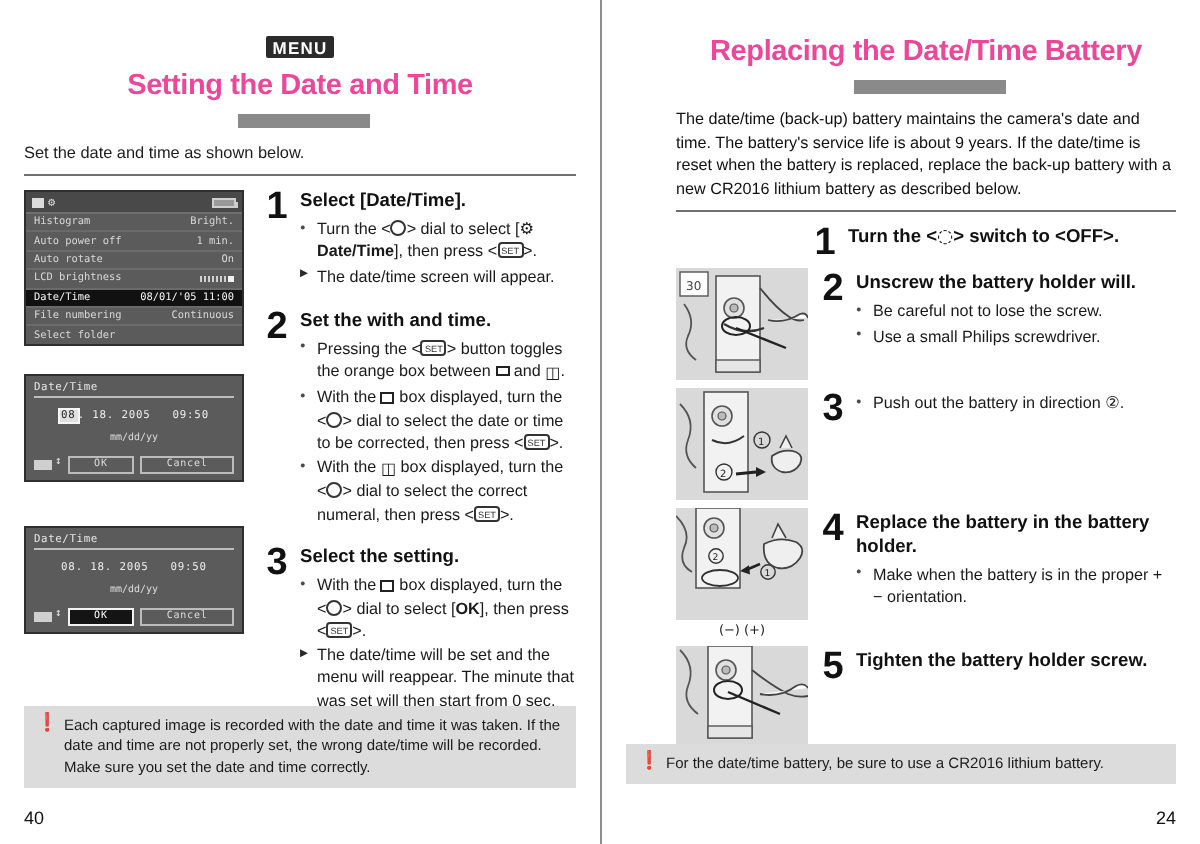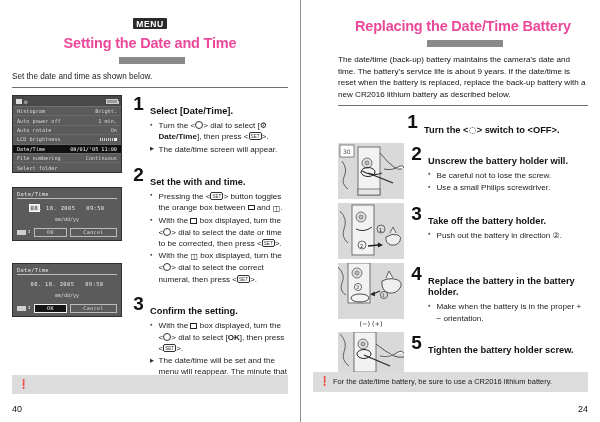--- a/index.html
+++ b/index.html
@@ -58,21 +58,21 @@
   .col-shots { width: 112px; flex: 0 0 112px; }
   .col-text { flex: 1 1 auto; }
 
   
   .step { display: flex; gap: 5px; margin-bottom: 9px; }
   .step-num {
     font-size: 19px; font-weight: bold; color: #111;
     line-height: .92; width: 13px; flex: 0 0 13px; text-align: center;
     font-family: "Liberation Sans", sans-serif;
   }
-  .step-body { flex: 1 1 auto; margin-top: 11px; }
+  .step-body { flex: 1 1 auto; }
   .step-title { font-size: 9.3px; font-weight: bold; color: #111; line-height: 1.25; margin-bottom: 2.5px; }
   .bullets { list-style: none; }
   .bullets li {
     position: relative; font-size: 8.1px; color: #1a1a1a;
     line-height: 1.38; padding-left: 8.5px; margin-bottom: 1.5px;
   }
   .bullets li::before {
     content: "●"; position: absolute; left: 0; top: .5px;
     font-size: 4.6px; color: #4a4a4a; line-height: 1.9;
   }
@@ -305,33 +305,34 @@
               <li>Pressing the &lt;<span class="key-set">SET</span>&gt; button toggles the orange box between <span class="sq"></span> and <span class="updown gl">◫</span>.</li>
               <li>With the <span class="sq"></span> box displayed, turn the &lt;<span class="key"></span>&gt; dial to select the date or time to be corrected, then press &lt;<span class="key-set">SET</span>&gt;.</li>
               <li>With the <span class="updown gl">◫</span> box displayed, turn the &lt;<span class="key"></span>&gt; dial to select the correct numeral, then press &lt;<span class="key-set">SET</span>&gt;.</li>
             </ul>
           </div>
         </div>
 
         <div class="step">
           <div class="step-num">3</div>
           <div class="step-body">
-            <div class="step-title">Confirm the setting.</div>
+            <div class="step-title">Select the setting.</div>
             <ul class="bullets">
               <li>With the <span class="sq"></span> box displayed, turn the &lt;<span class="key"></span>&gt; dial to select [<b>OK</b>], then press &lt;<span class="key-set">SET</span>&gt;.</li>
               <li class="arrow">The date/time will be set and the menu will reappear. The minute that was set will then start from 0 sec.</li>
             </ul>
           </div>
         </div>
 
       </div>
     </div>
 
     <div class="note">
       <span class="note-icon">❗</span>
+      <span class="note-text">Each captured image is recorded with the date and time it was taken. If the date and time are not properly set, the wrong date/time will be recorded. Make sure you set the date and time correctly.</span>
     </div>
     <div class="folio left">40</div>
   </div>
 
   <div class="page right">
 
     <div class="head-row">
       <h1>Replacing the Date/Time Battery</h1>
       <span class="head-bar right-bar"></span>
     </div>
@@ -393,21 +394,20 @@
           <text x="22" y="44.5" font-size="5" fill="#222" font-family="DejaVu Sans, sans-serif">2</text>
           <path d="M30 43 L40 42" stroke="#222" stroke-width="1.4" marker-end="none"></path>
           <path d="M40 39.5 L45 42 L40 44.5 Z" fill="#222"></path>
           <path d="M48 34 q6 -4 12 -2 q4 2 2 6 q-3 5 -9 4 q-6 -2 -5 -8 Z" fill="#efefef" stroke="#444" stroke-width=".9"></path>
           <path d="M52 30 l3 -6 l3 6" fill="#efefef" stroke="#444" stroke-width=".8"></path>
         </svg>
       </div>
       <div class="rstep-text">
         <div class="step-num">3</div>
         <div class="step-body">
-          <div class="step-title">Take off the battery holder.</div>
           <ul class="bullets">
             <li>Push out the battery in direction ②.</li>
           </ul>
         </div>
       </div>
     </div>
 
     <div class="rstep">
       <div>
         <div class="illo">

